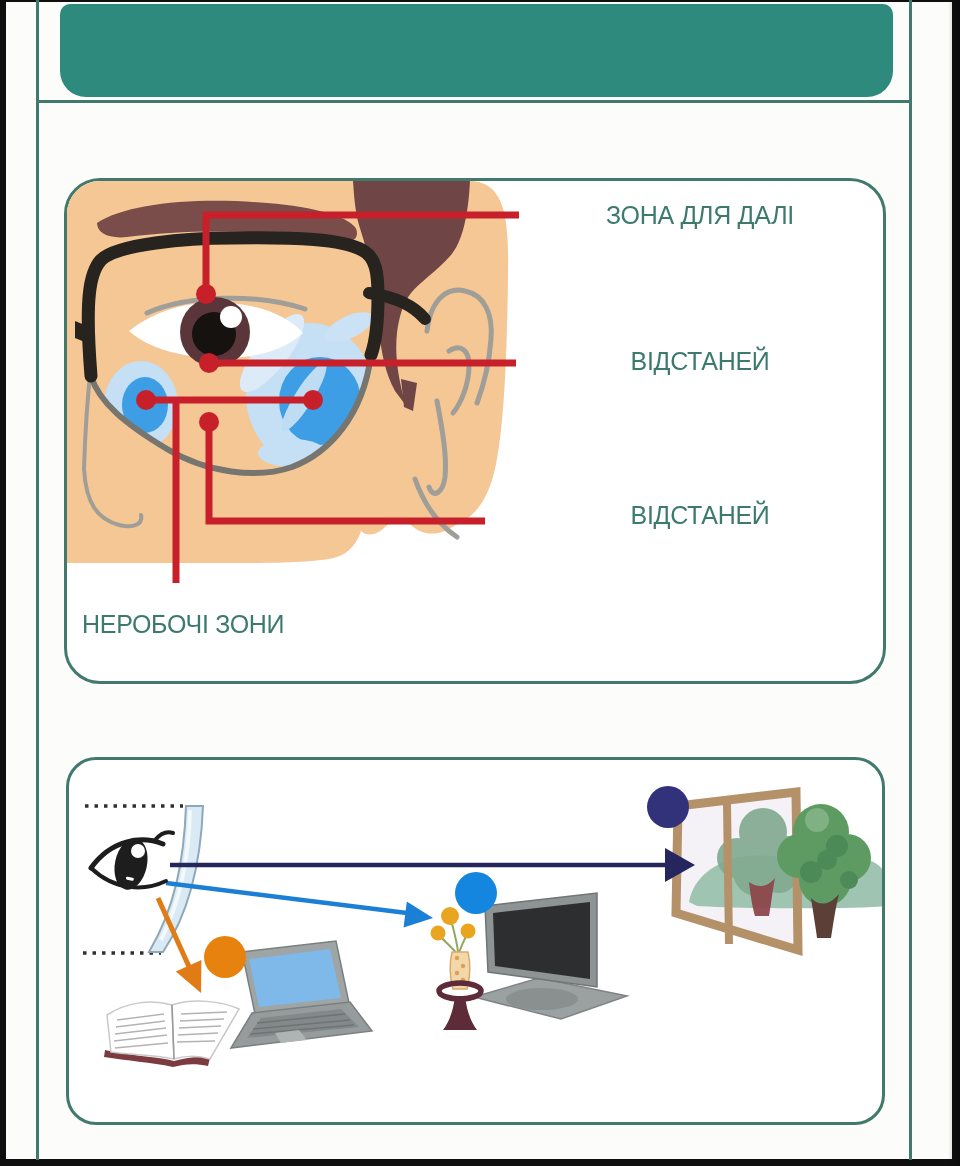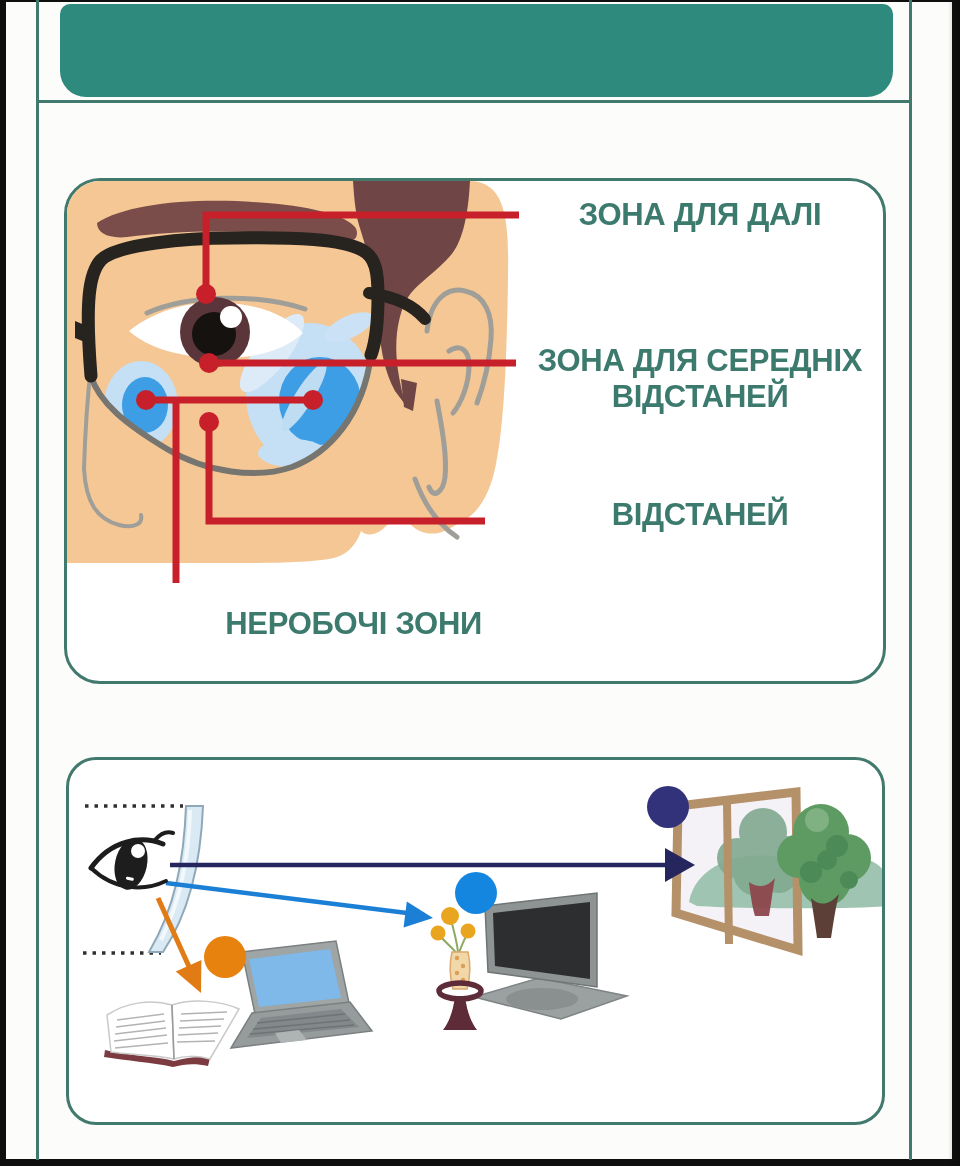--- a/index.html
+++ b/index.html
@@ -8,27 +8,27 @@
   .paper{position:absolute;left:6px;top:2px;width:946px;height:1157px;background:#fcfcfb;}
   .vline{position:absolute;top:0;width:3px;height:1160px;background:var(--c-teal_border);}
   .hrule{position:absolute;left:36px;top:100px;width:876px;height:3px;background:var(--c-teal_border);}
   .header-bar{position:absolute;left:60px;top:4px;width:833px;height:93px;
               background:var(--c-header_teal);border-radius:10px 10px 26px 26px;}
   .card{position:absolute;background:#fff;border:3px solid var(--c-teal_border);
         box-sizing:border-box;overflow:hidden;}
   #card-zones{left:64px;top:178px;width:822px;height:506px;border-radius:36px;}
   #card-distances{left:66px;top:757px;width:819px;height:368px;border-radius:30px;}
   .card svg{position:absolute;left:0;top:0;}
-  .lbl{position:absolute;font-weight:700;font-size:31px;line-height:36px;
+  .lbl{position:absolute;font-weight:400;font-size:25px;line-height:36px;
        color:var(--c-label_text);letter-spacing:-0.3px;text-align:center;}
   .lbl span{display:block;}
   #lbl-far{left:520px;top:197px;width:360px;}
   #lbl-mid{left:520px;top:343px;width:360px;}
   #lbl-near{left:515px;top:497px;width:370px;}
-  #lbl-nonworking{left:82px;top:606px;width:400px;text-align:right;}
+  #lbl-nonworking{left:82px;top:606px;width:400px;text-align:left;}
   .edge-shade{position:absolute;right:0;top:0;width:12px;height:1166px;
               background:linear-gradient(to right,rgba(0,0,0,0),rgba(0,0,0,0.28));}
 </style>
 </head>
 <body>
 
 <div id="stage">
   <div class="paper"></div>
   <div class="vline" style="left:36px"></div>
   <div class="vline" style="left:909px"></div>
@@ -101,21 +101,20 @@
         <circle cx="246" cy="219" r="10"></circle>
         <circle cx="142" cy="241" r="10"></circle>
       </g>
     </svg>
   </div>
 
   <div class="lbl" id="lbl-far">
     <span>ЗОНА ДЛЯ ДАЛІ</span>
   </div>
   <div class="lbl" id="lbl-mid">
-    <span>ЗОНА ДЛЯ СЕРЕДНІХ</span>
     <span>ВІДСТАНЕЙ</span>
   </div>
   <div class="lbl" id="lbl-near">
     <span>ВІДСТАНЕЙ</span>
   </div>
   <div class="lbl" id="lbl-nonworking">
     <span>НЕРОБОЧІ ЗОНИ</span>
   </div>
 
   <div class="card" id="card-distances">

